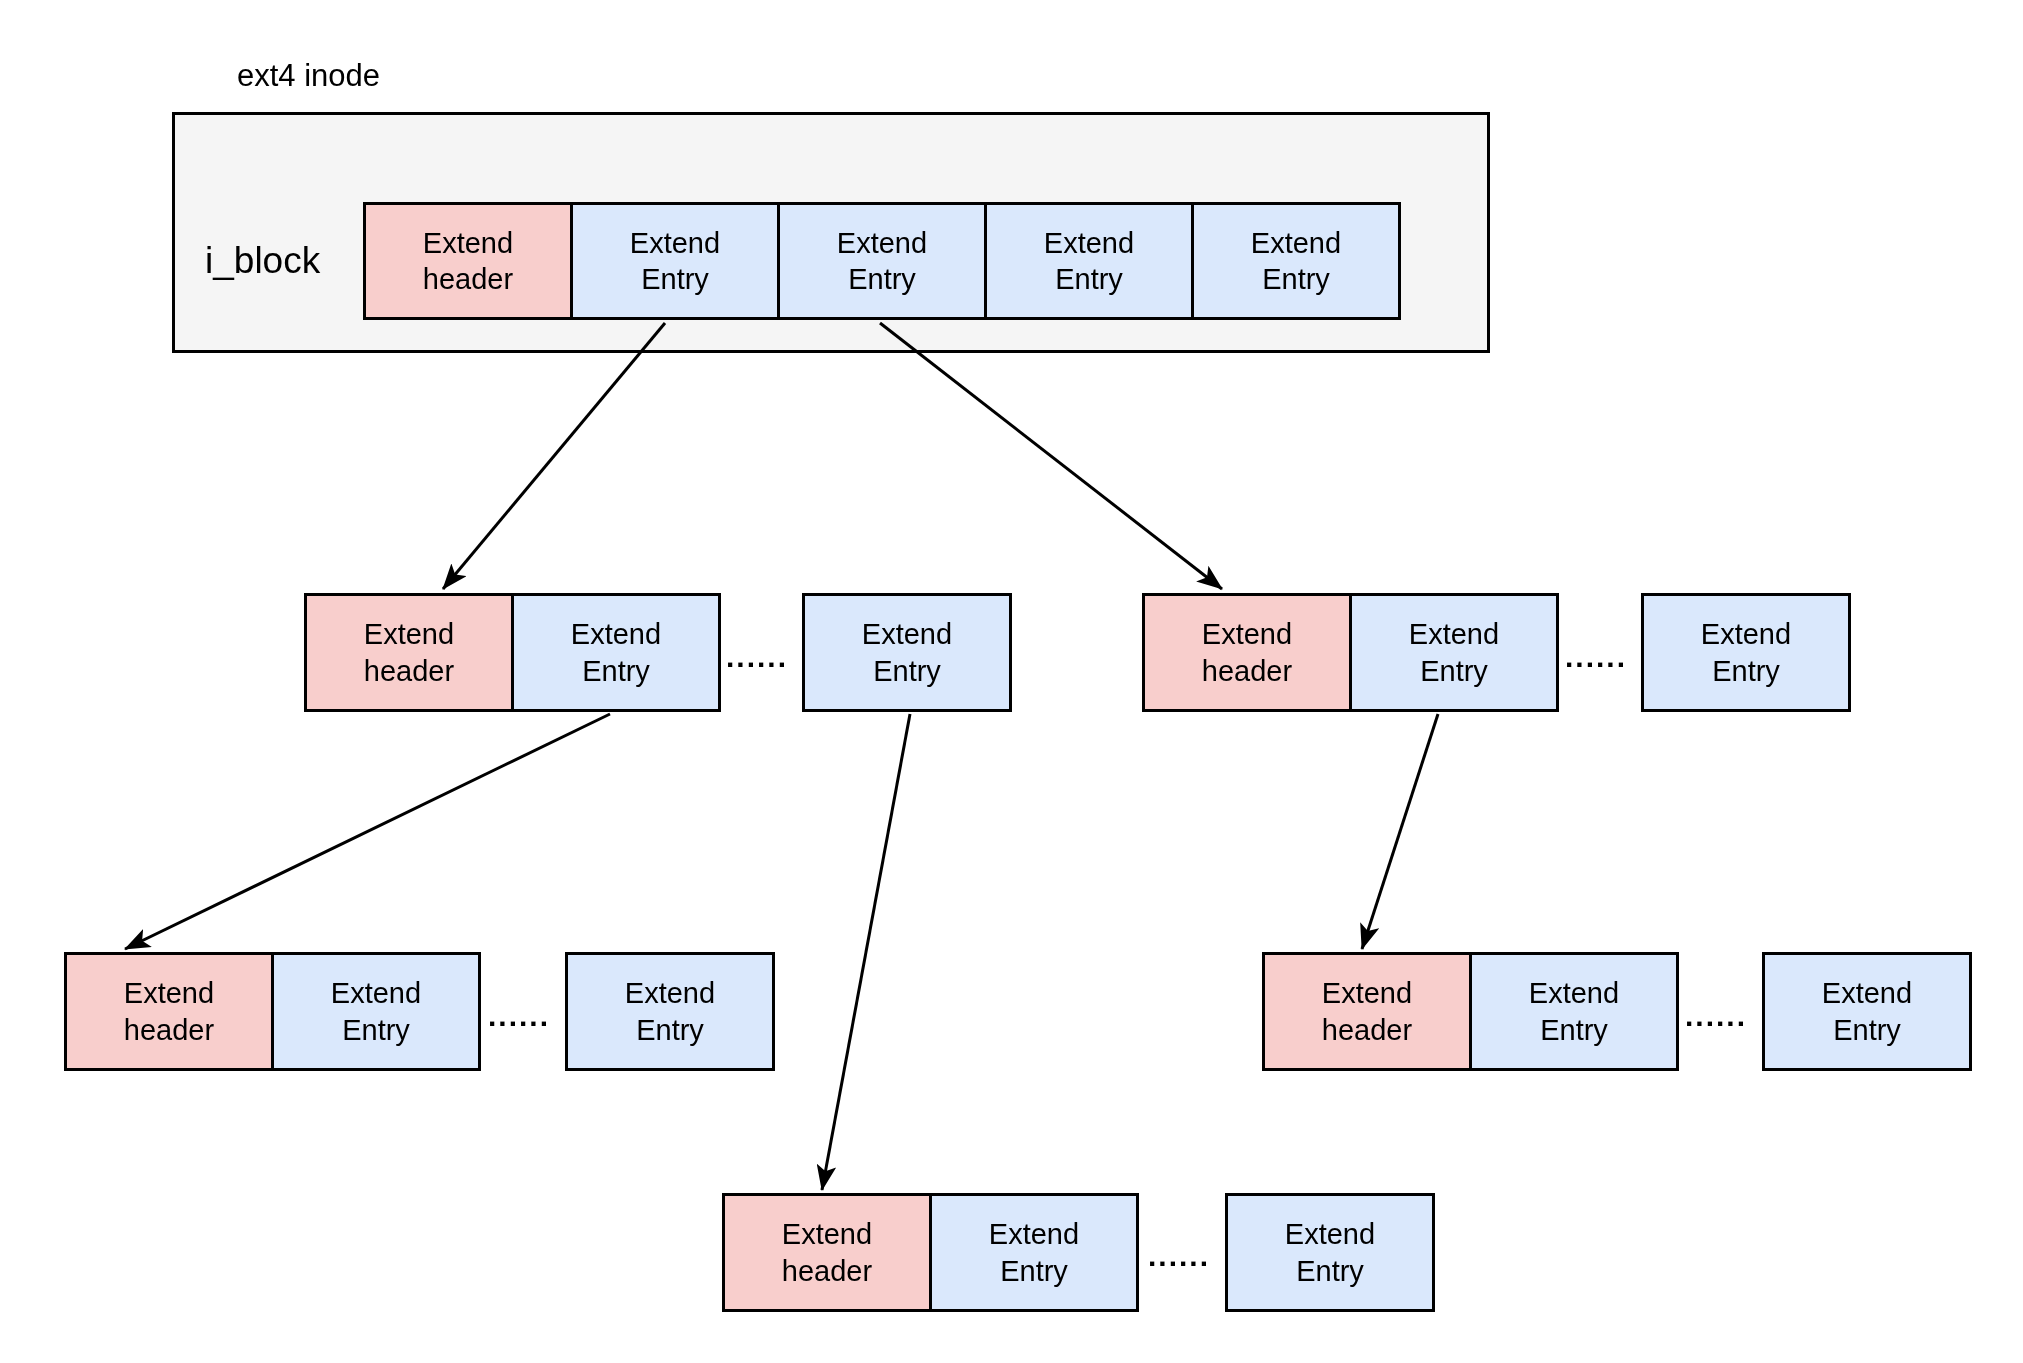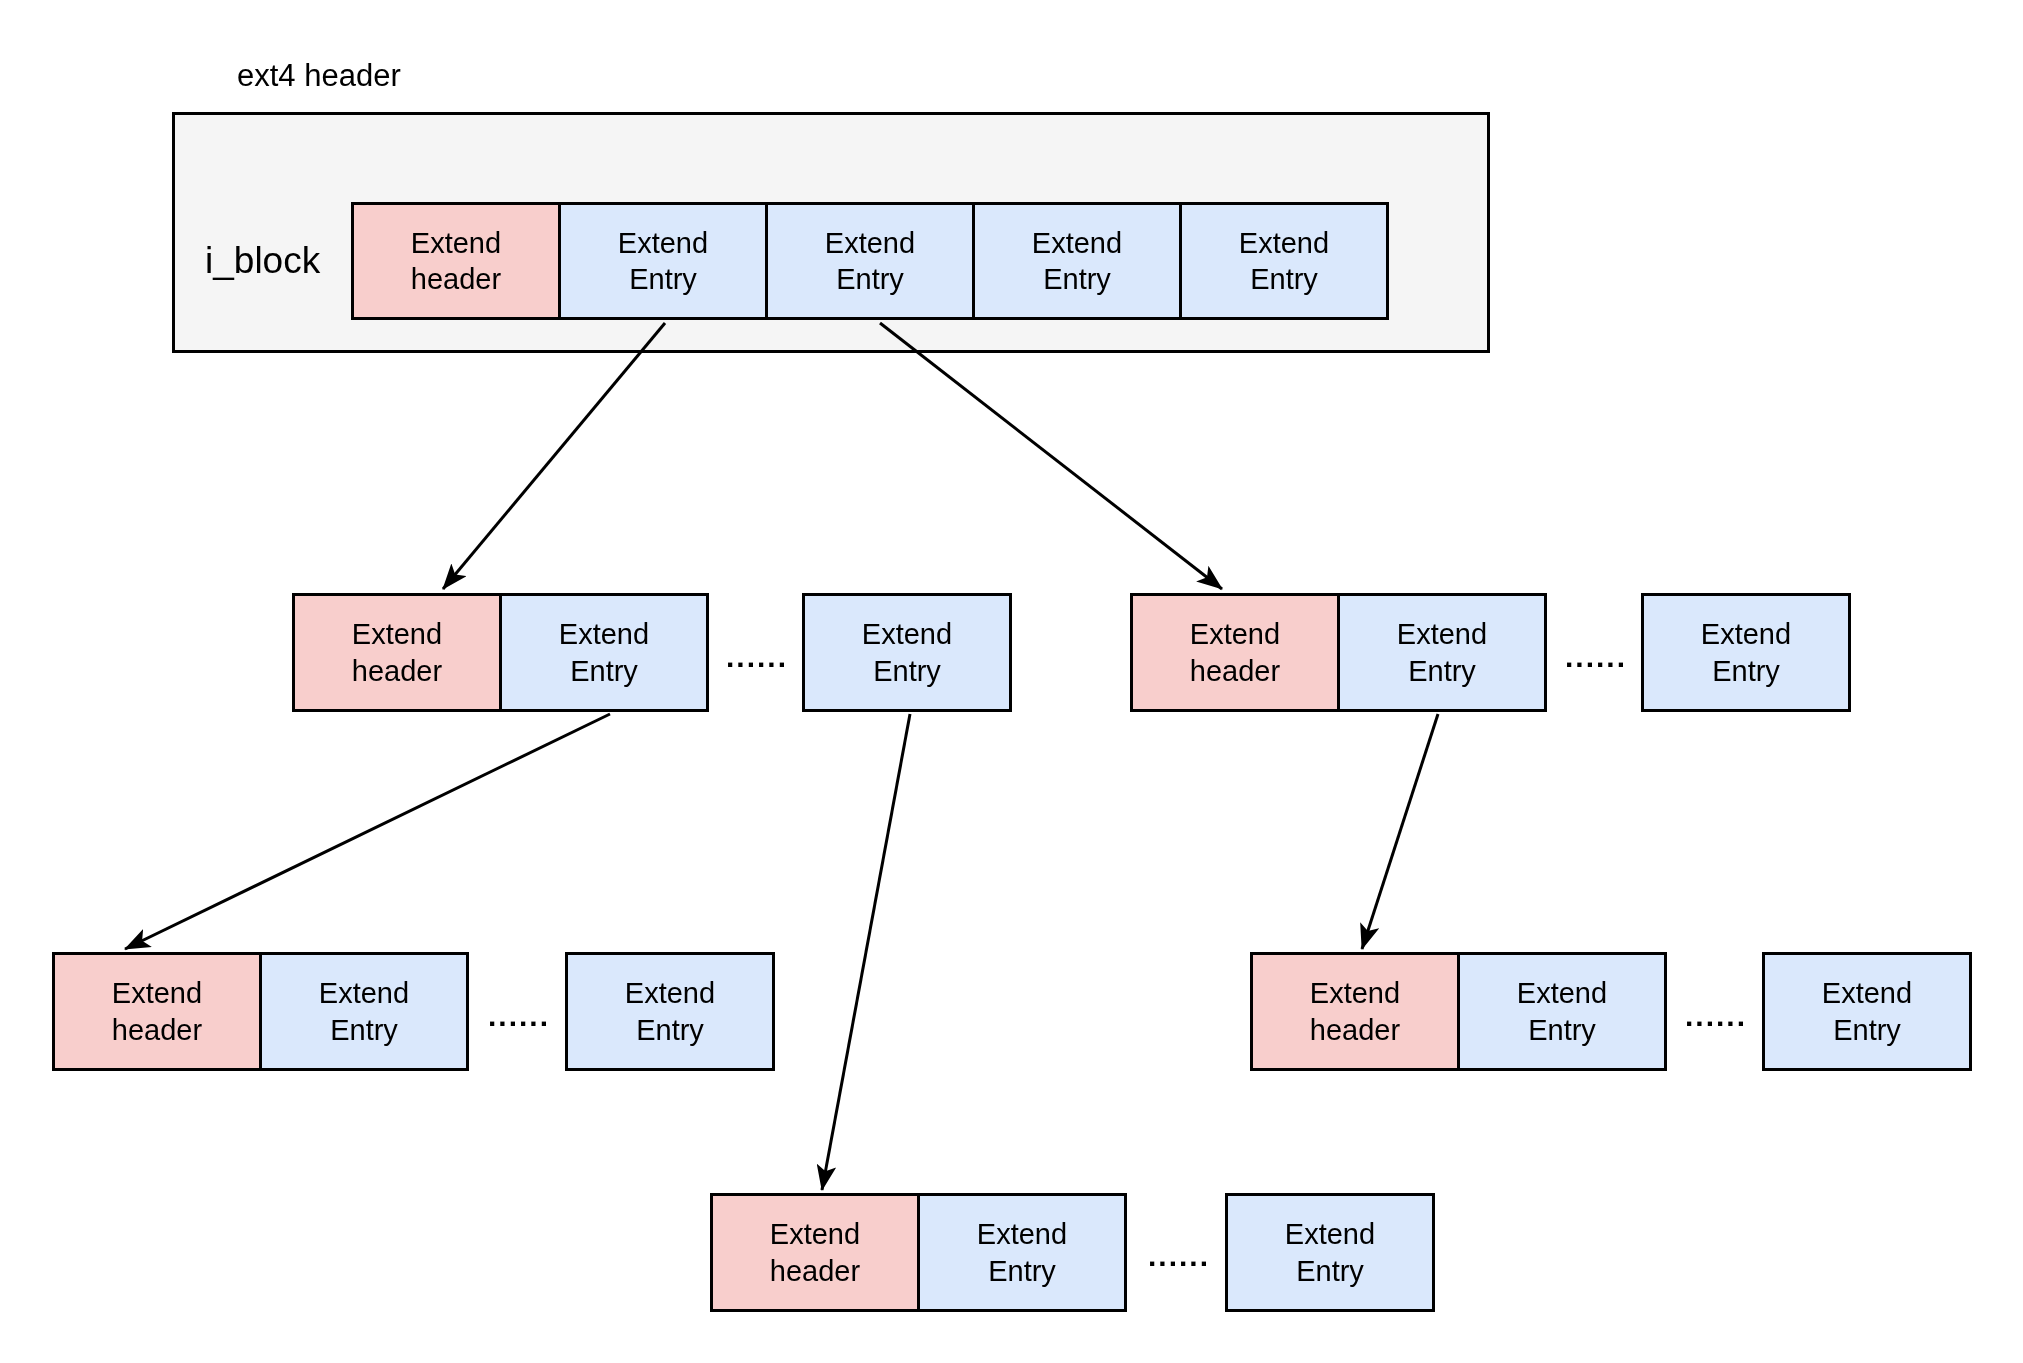--- a/index.html
+++ b/index.html
@@ -51,21 +51,21 @@
     border: 3px solid var(--stroke, #000);
     display: flex;
     align-items: center;
     justify-content: center;
     text-align: center;
     font-size: 29px;
     line-height: 1.25;
     padding: 0 34px;
   }
   .cell + .cell { margin-left: -3px; }
-  .cell.header { background: var(--header-fill, #f8cecc); }
+  .cell.header { background: var(--header-fill, #f8cecc); margin-left: 12px; }
   .cell.entry  { background: var(--entry-fill, #dae8fc); }
   .row-cells .cell { height: 118px; }
   .dots {
     position: absolute;
     transform: translate(-50%, -50%);
     font-size: 30px;
     font-weight: 600;
     letter-spacing: 2px;
     white-space: nowrap;
   }
@@ -79,21 +79,21 @@
   svg.arrows line {
     stroke: var(--stroke, #000);
     stroke-width: 3;
   }
 </style>
 </head>
 <body>
 
 <div class="canvas">
 
-  <div class="diagram-title">ext4 header</div>
+  <div class="diagram-title">ext4 inode</div>
   <div class="inode-box"></div>
   <div class="iblock-label">i_block</div>
 
   <div class="node row-cells" style="left:351px; top:202px;">
     <div class="cell header">Extend header</div>
     <div class="cell entry">Extend Entry</div>
     <div class="cell entry">Extend Entry</div>
     <div class="cell entry">Extend Entry</div>
     <div class="cell entry">Extend Entry</div>
   </div>

